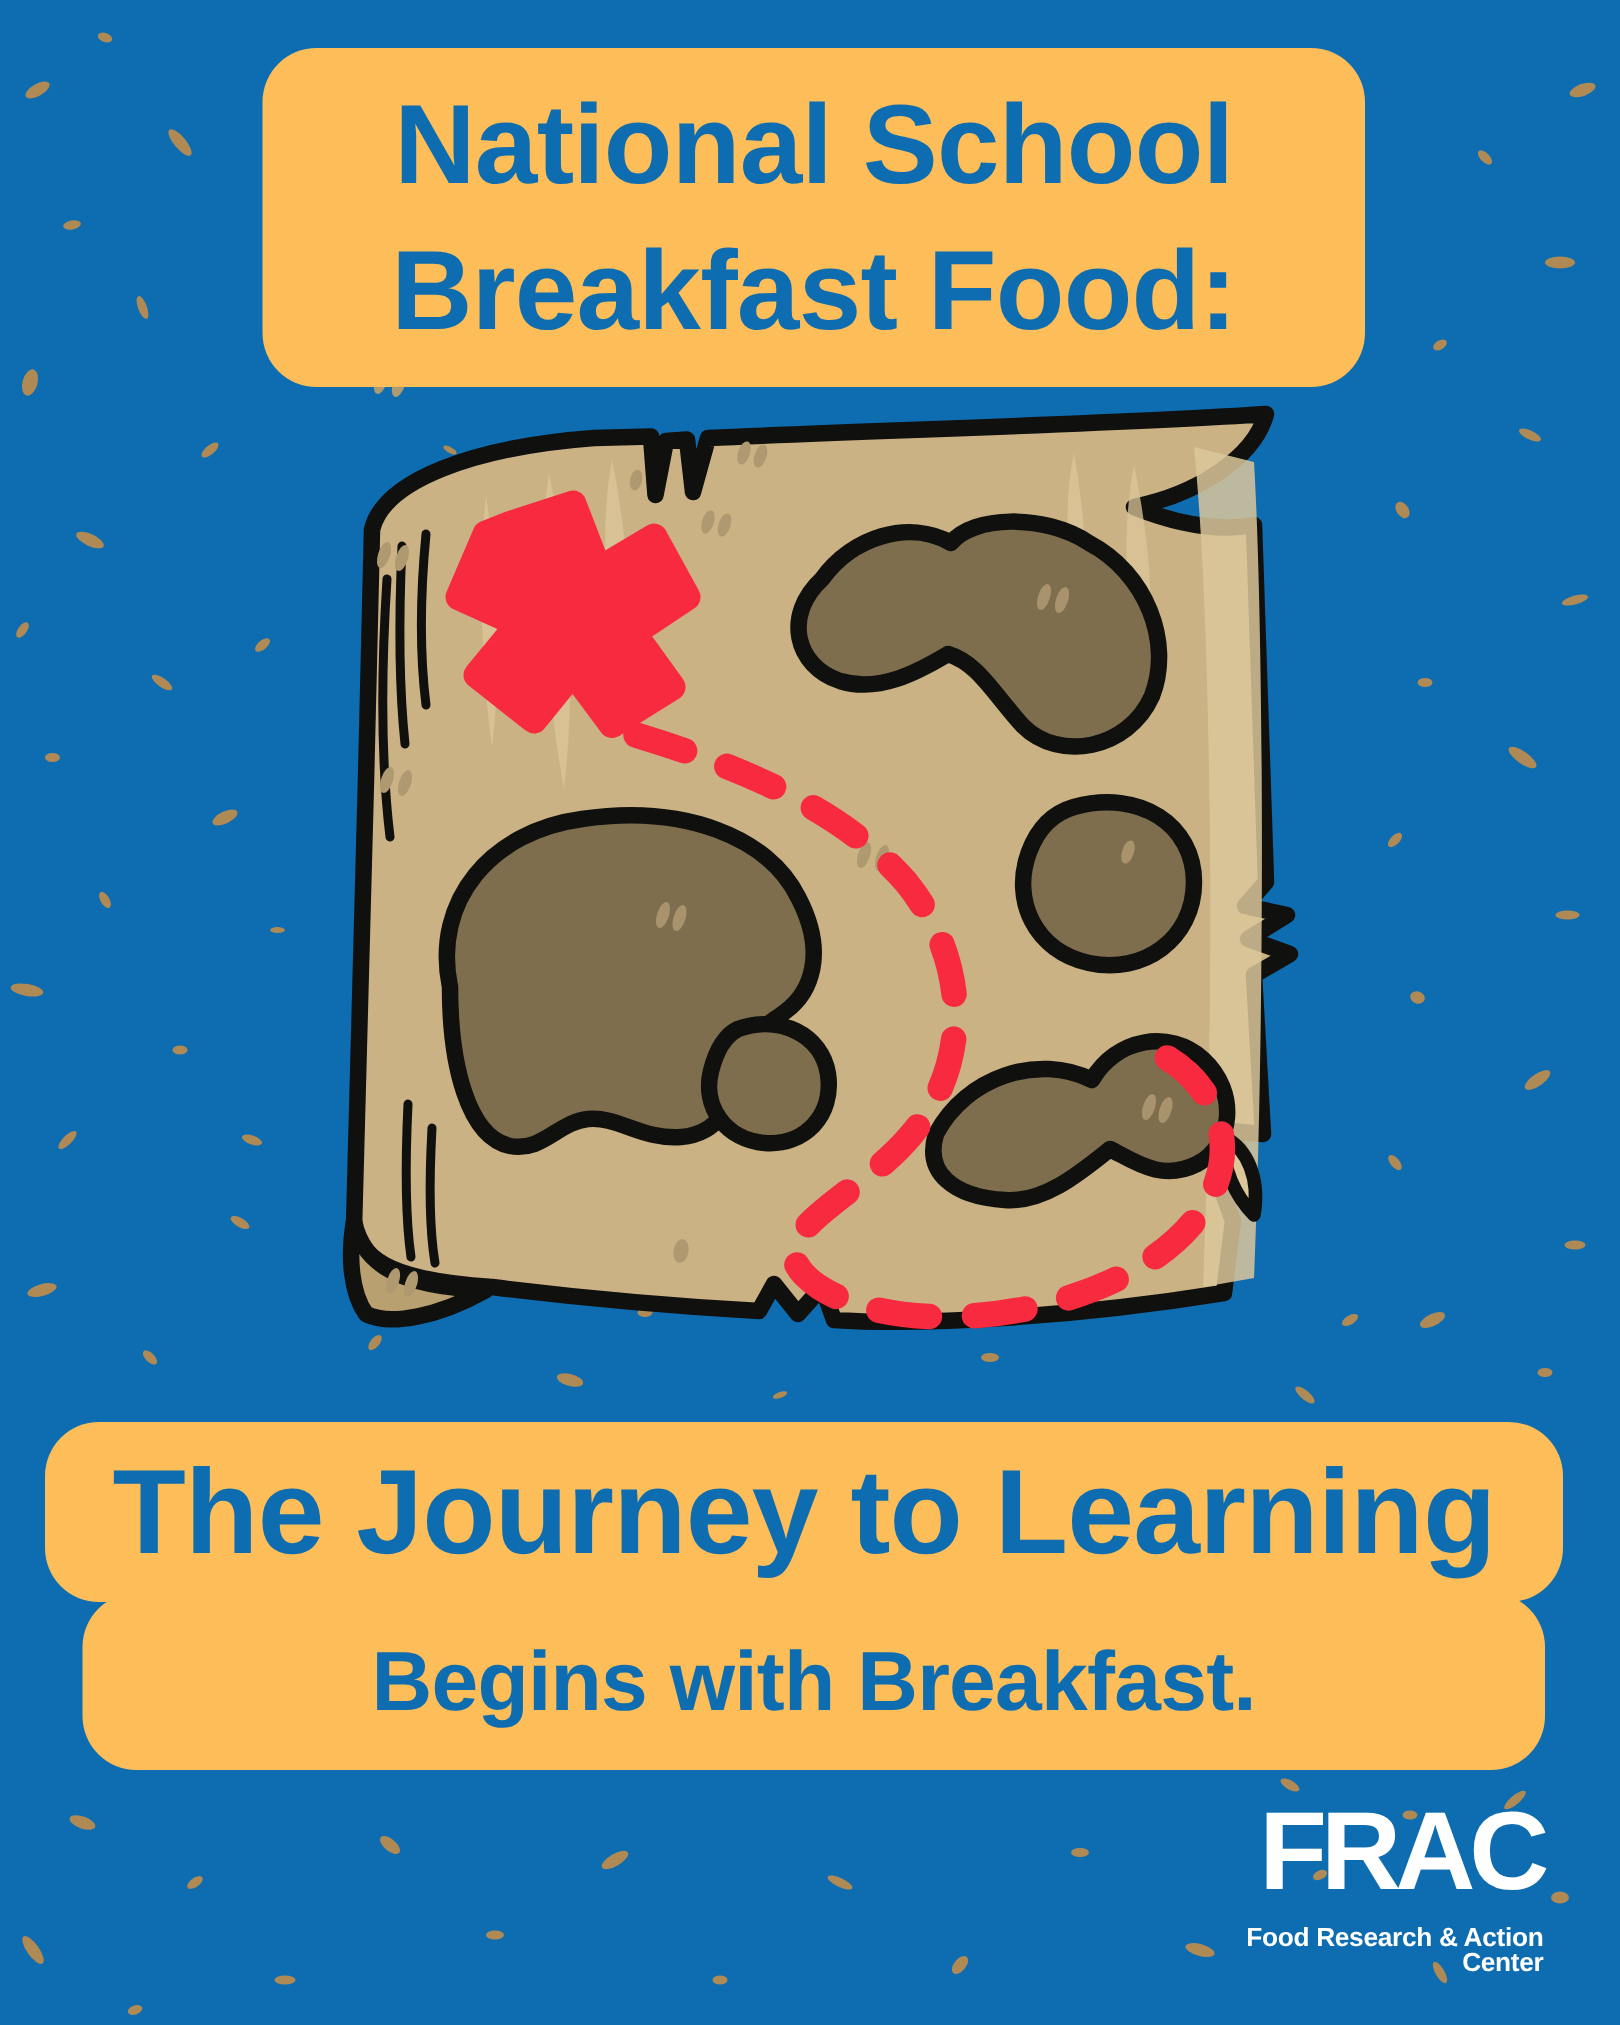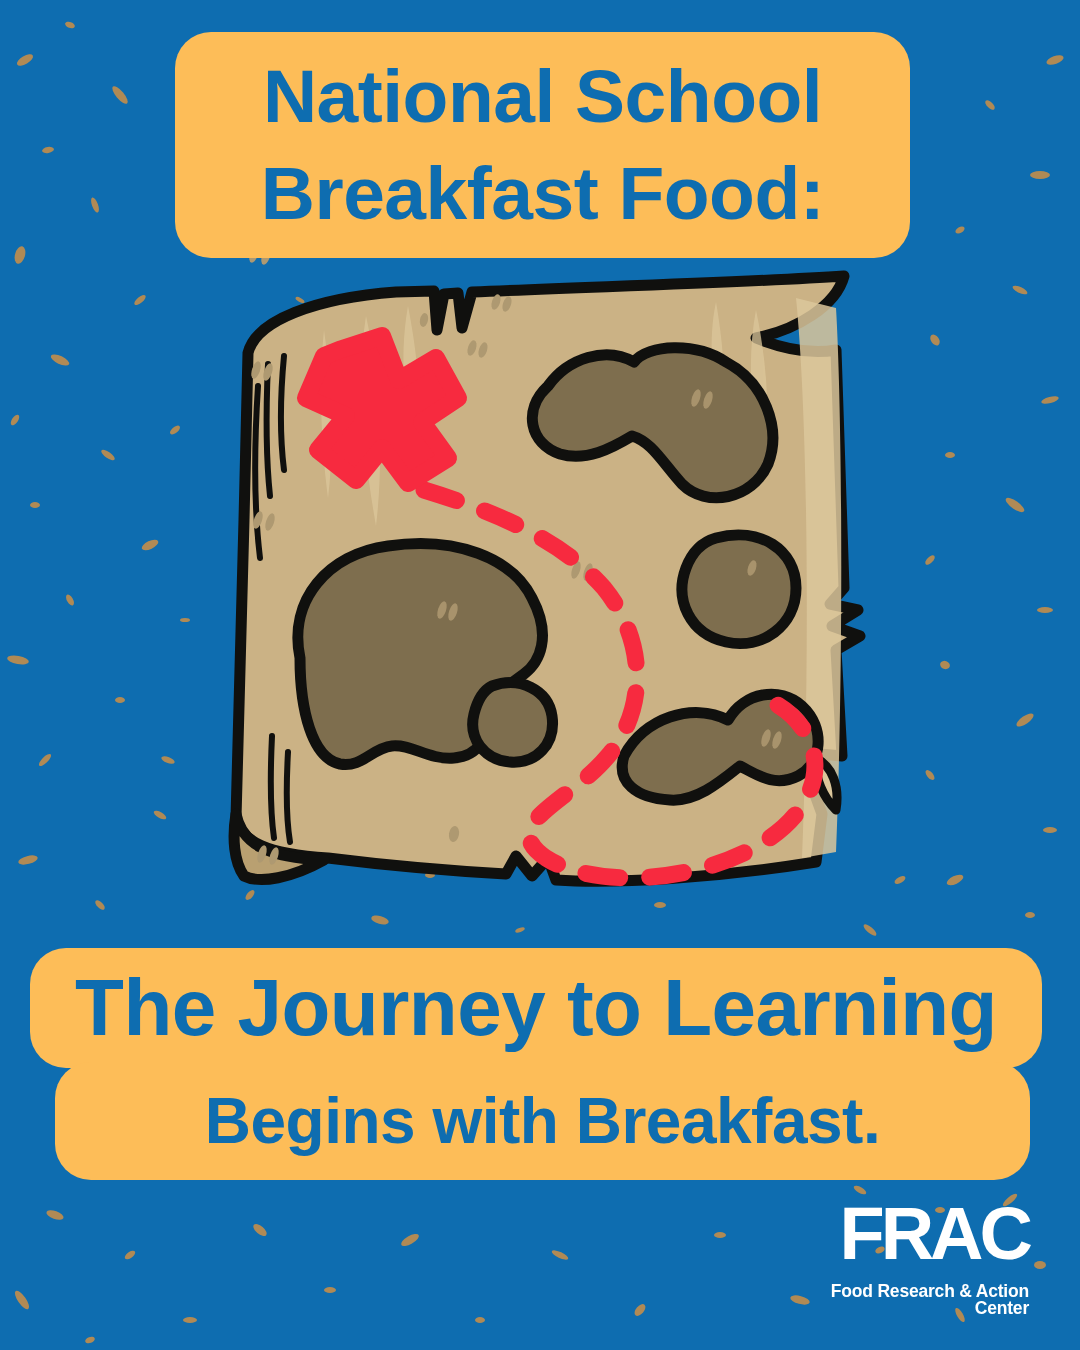--- a/index.html
+++ b/index.html
@@ -25,21 +25,21 @@
   #btm-banner-2{left:55px;top:1062px;width:975px;height:118px;border-radius:36px;}
 
   .headline{
     color:#0E6DB0;font-weight:bold;letter-spacing:-0.5px;
     white-space:nowrap;line-height:1;text-align:center;
     font-family:"Liberation Sans",sans-serif;
   }
   #top-line-1{font-size:75px;margin-bottom:22px;}
   #top-line-2{font-size:75px;}
   #btm-line-1{font-size:80px;}
-  #btm-line-2{font-size:64px;}
+  #btm-line-2{font-size:56px;}
 
   
   #map-wrap{position:absolute;left:196px;top:258px;width:690px;height:672px;}
   #map-svg{display:block;width:690px;height:672px;}
 
   
   #frac-logo{position:absolute;left:811px;top:1204px;width:218px;height:96px;}
   #frac-word{
     color:#ffffff;font-weight:bold;font-size:74px;line-height:0.82;
     letter-spacing:-4px;font-family:"Liberation Sans",sans-serif;

